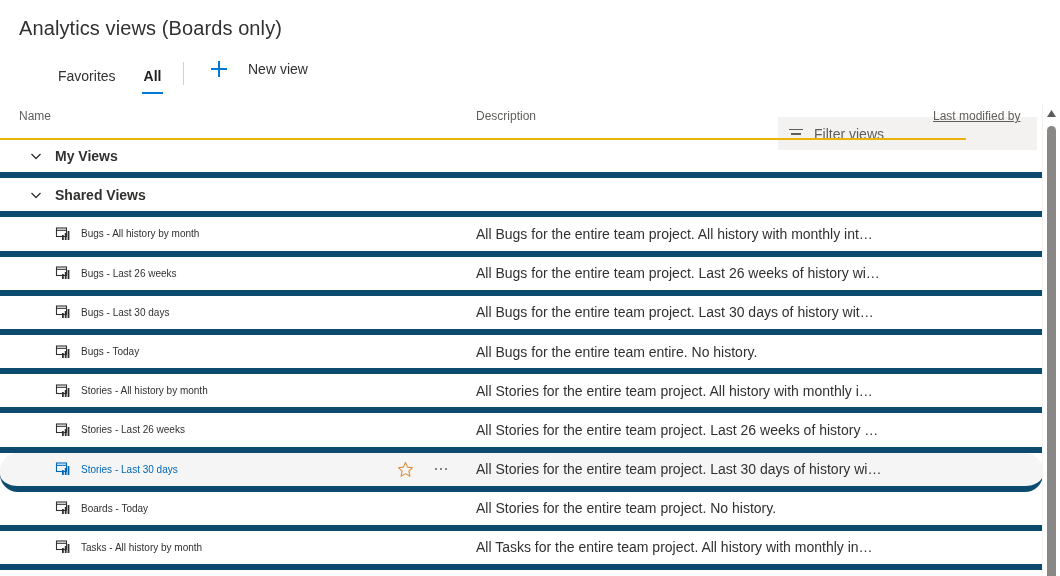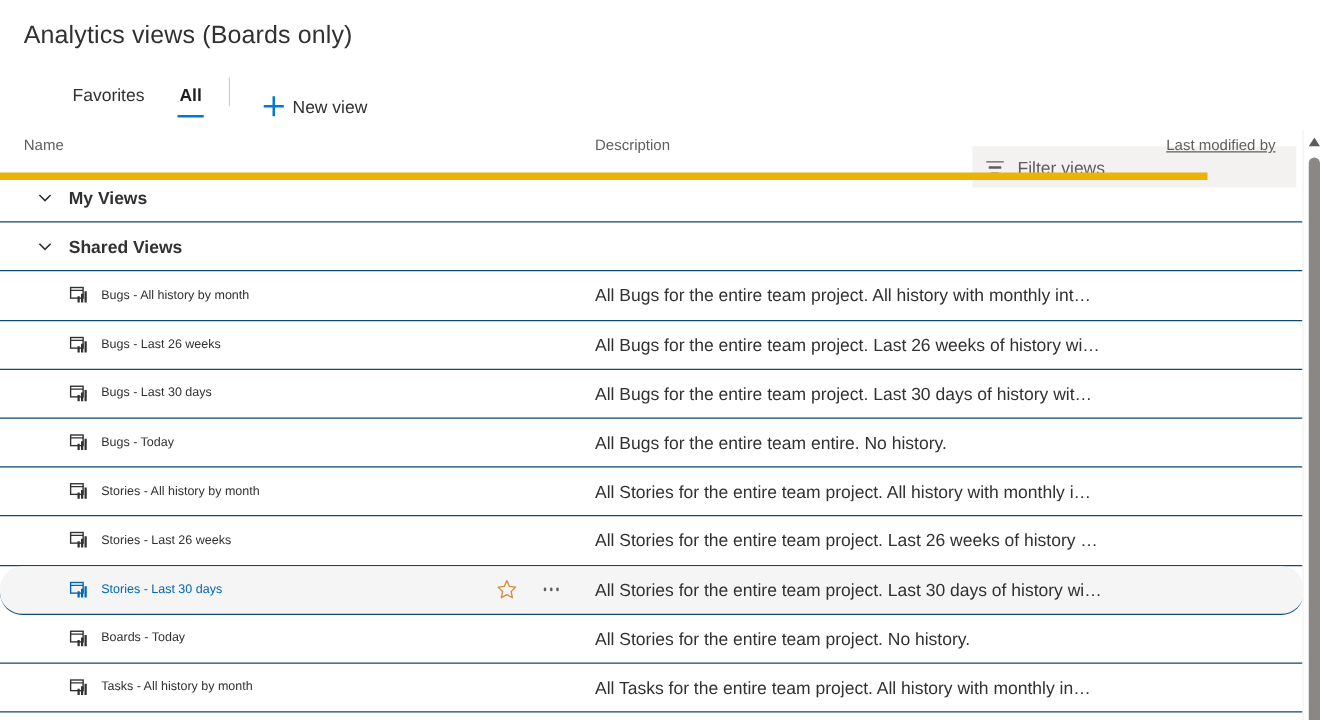--- a/index.html
+++ b/index.html
@@ -85,22 +85,22 @@
     width: 1px;
     height: 23px;
     background: #d2d0ce;
   }
   .newview-btn {
     position: absolute;
     left: 170px;
     top: 3px;
     height: 32px;
     display: flex;
-    align-items: flex-end;
-    gap: 7px;
+    align-items: flex-start;
+    gap: 21px;
     padding: 0 6px;
     background: transparent;
     border: none;
     font-family: inherit;
     font-size: 14px;
     color: #323130;
     cursor: pointer;
   }
   .newview-btn .plus {
     display: inline-block;
@@ -176,21 +176,21 @@
     cursor: pointer;
   }
 
   
   .col-headers {
     position: absolute;
     left: 0;
     top: 105px;
     width: 966px;
     height: 33px;
-    border-bottom: 6px solid #eab308;
+    border-bottom: 2px solid #eab308;
   }
   .col-h {
     position: absolute;
     top: 4px;
     font-size: 12px;
     color: #605e5c;
     white-space: nowrap;
     cursor: pointer;
   }
   .col-h.name { left: 19px; }
@@ -201,21 +201,21 @@
     position: absolute;
     left: 0;
     top: 139px;
     width: 1043px;
     height: 437px;
     overflow: hidden;
   }
   .row {
     position: relative;
     height: 39.2px;
-    border-bottom: 1px solid #0c4a6e;
+    border-bottom: 6px solid #0c4a6e;
     display: flex;
     align-items: center;
     box-sizing: border-box;
     cursor: pointer;
   }
   .row.hovered { background: #f5f5f5; border-radius: 18px; }
 
   .group-row .chevron {
     position: absolute;
     left: 28px;

